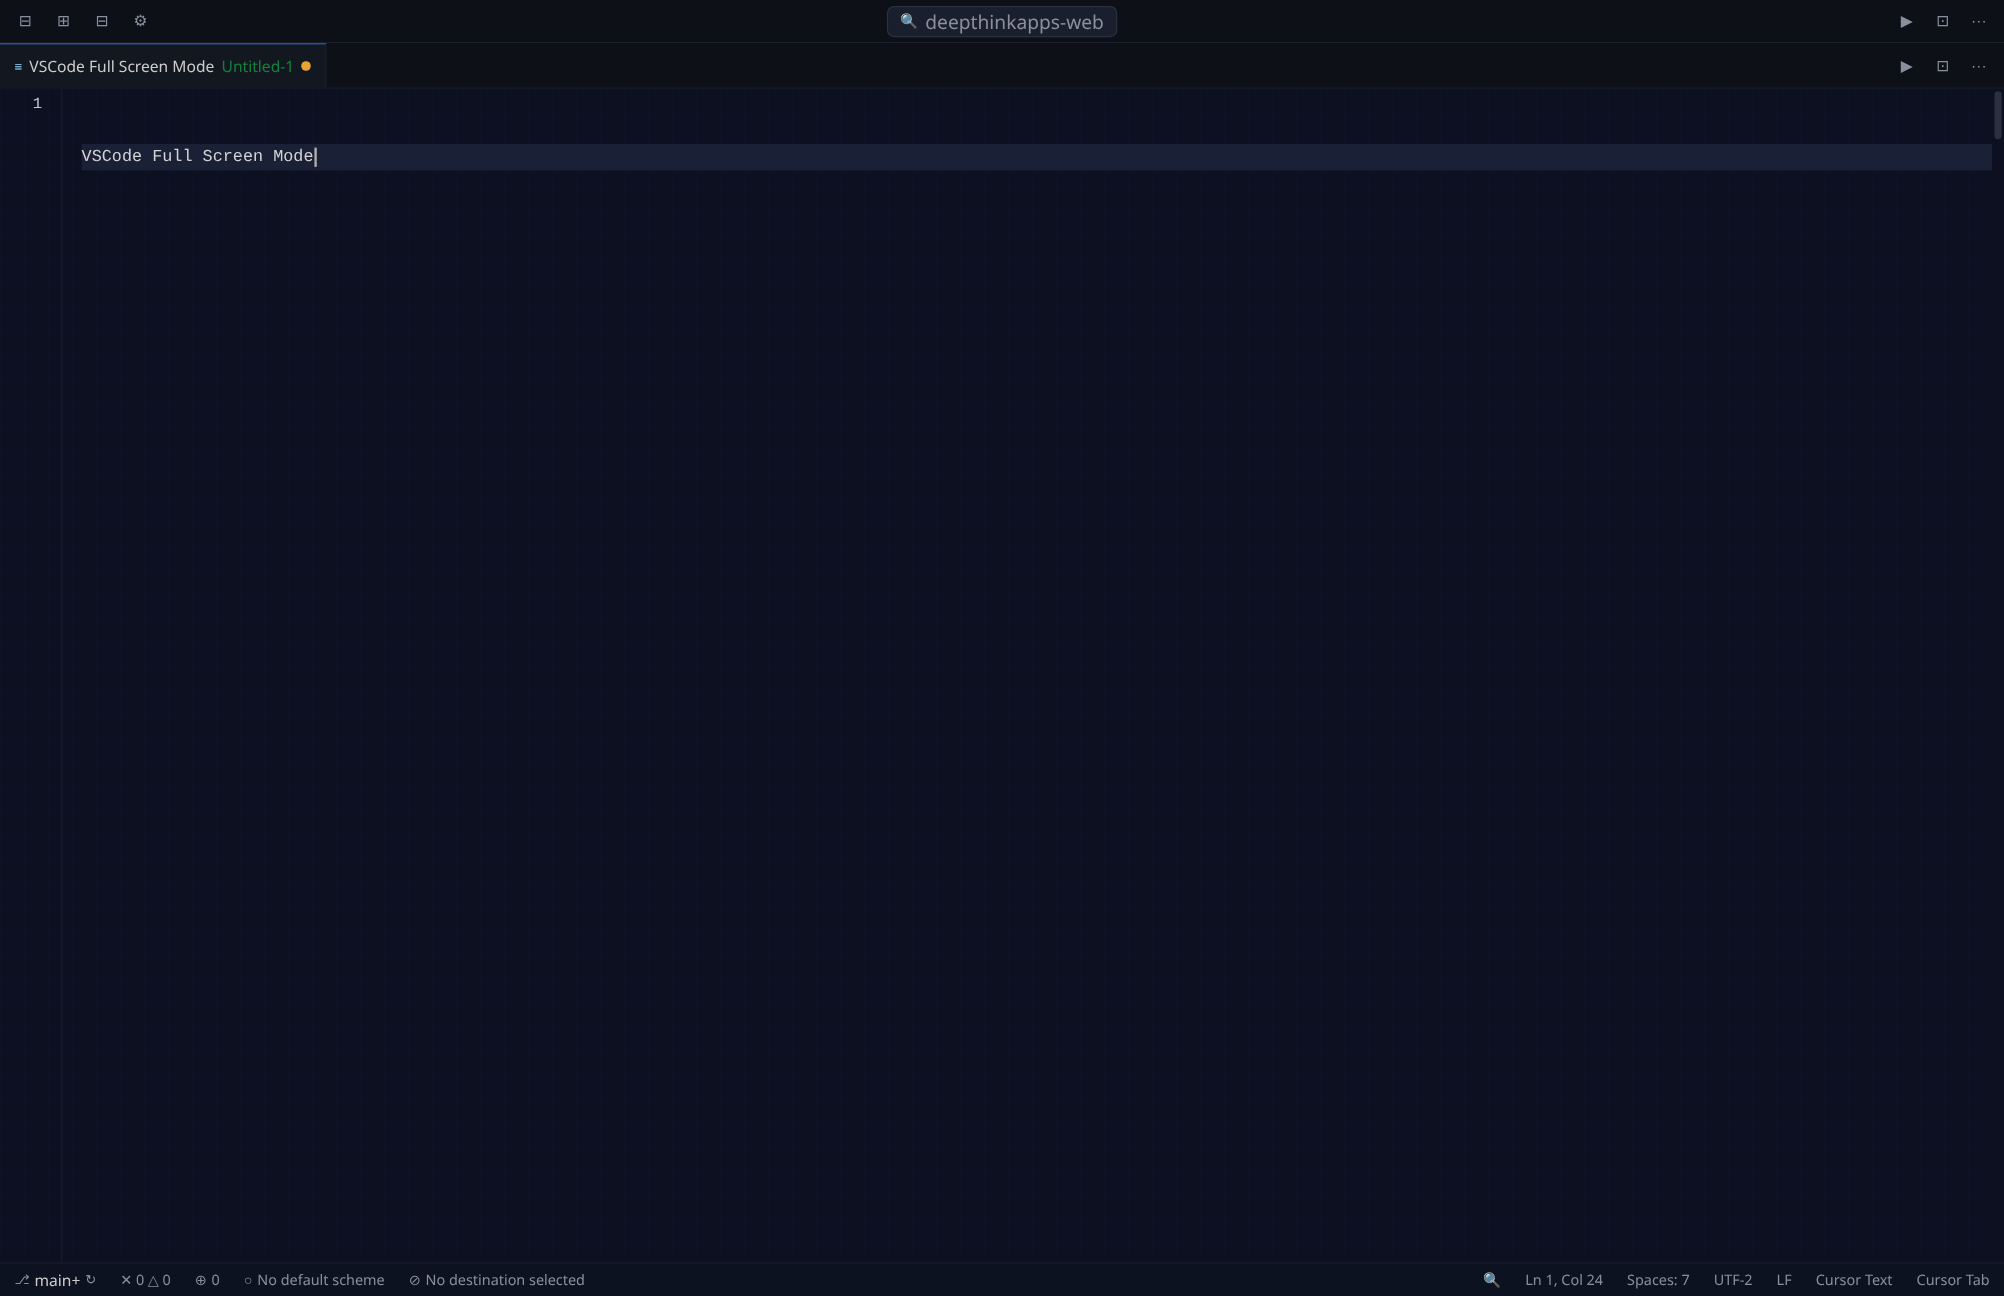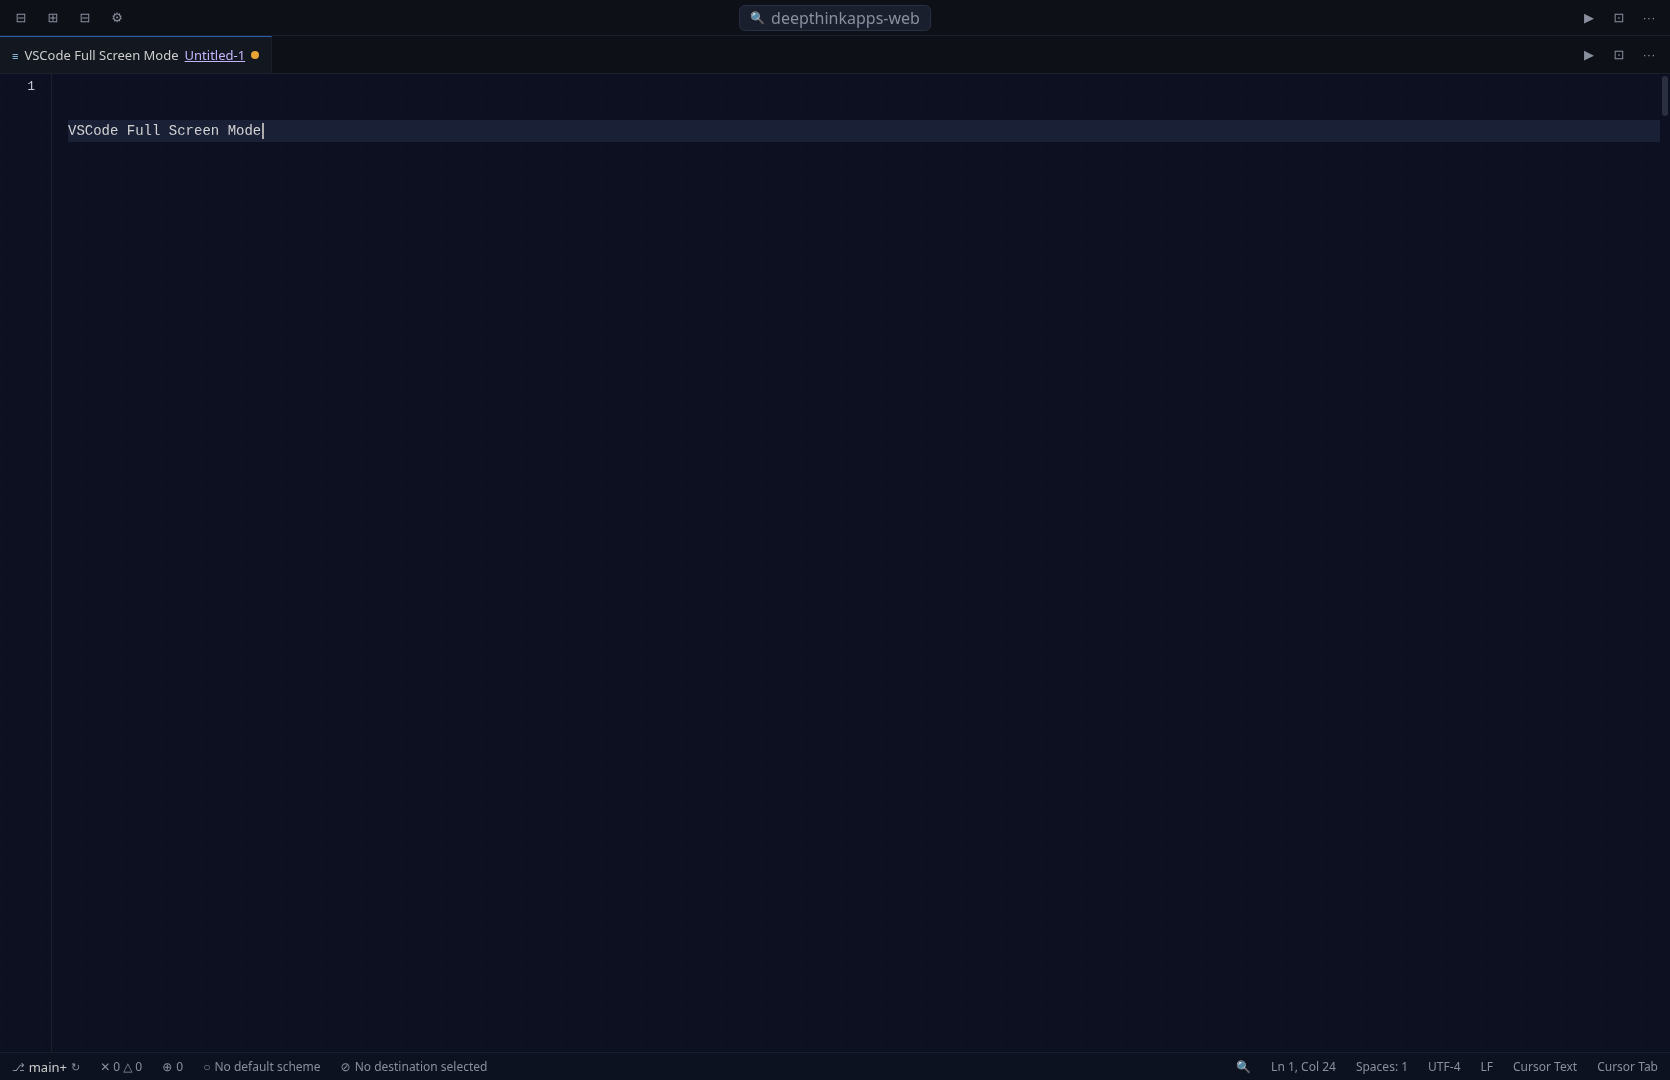--- a/index.html
+++ b/index.html
@@ -123,22 +123,21 @@
     .tab-icon {
       color: #9cdcfe;
       font-size: 11px;
     }
     .tab-name {
       font-size: 13px;
       color: #cccccc;
     }
     .tab-filename {
       font-size: 13px;
-      color: #c4b5fd;
-      text-decoration: underline;
+      color: #15803d;
     }
     .tab-dot {
       width: 8px;
       height: 8px;
       background: #e8a535;
       border-radius: 50%;
       display: inline-block;
     }
     .tab-bar-right {
       display: flex;
@@ -364,24 +363,24 @@
     </div>
   </div>
   <div class="status-right">
     <div class="status-item">
       <span>🔍</span>
     </div>
     <div class="status-item">
       <span>Ln 1, Col 24</span>
     </div>
     <div class="status-item">
-      <span>Spaces: 1</span>
-    </div>
-    <div class="status-item">
-      <span>UTF-4</span>
+      <span>Spaces: 7</span>
+    </div>
+    <div class="status-item">
+      <span>UTF-2</span>
     </div>
     <div class="status-item">
       <span>LF</span>
     </div>
     <div class="status-item">
       <span>Cursor Text</span>
     </div>
     <div class="status-item">
       <span>Cursor Tab</span>
     </div>

